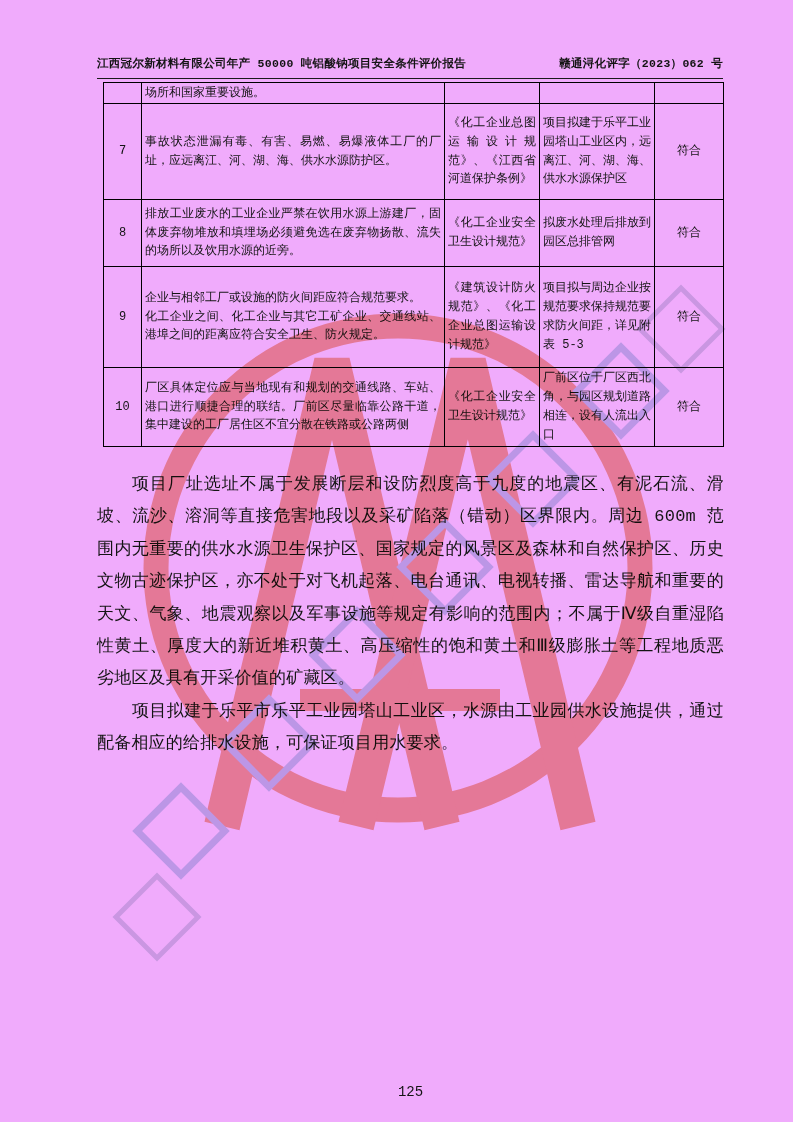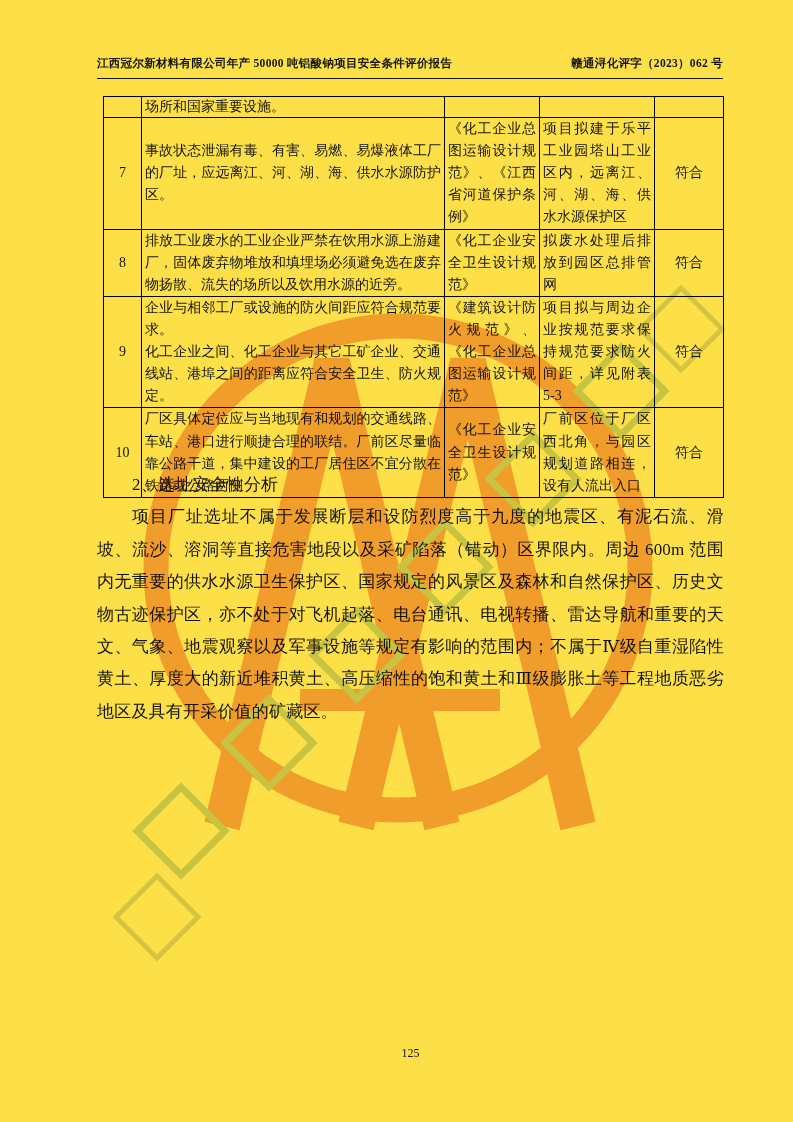--- a/index.html
+++ b/index.html
@@ -1,35 +1,35 @@
 <!DOCTYPE html>
 <html><head>
 <meta charset="utf-8">
 <style>
   * { margin:0; padding:0; box-sizing:border-box; }
   html,body { width:793px; height:1122px; }
   body {
     font-family:"Liberation Serif","DejaVu Serif",serif;
     background:#ffffff; color:#141414;
   }
-  .page { position:relative; width:793px; height:1122px; background:#fde047; overflow:hidden; }
+  .page { position:relative; width:793px; height:1122px; background:#f0abfc; overflow:hidden;font-family:Liberation Mono, monospace; }
 
   
   .doc-header {
     position:absolute; top:56px; left:97px; width:626px;
     display:flex; justify-content:space-between; align-items:flex-end;
     font-size:11.5px; font-weight:bold; letter-spacing:.3px;
     padding-bottom:7px; border-bottom:1.5px solid #1a1a1a;
   }
 
   
   .req-table {
-    position:absolute; top:96px; left:103px;
+    position:absolute; top:82px; left:103px;
     border-collapse:collapse; table-layout:fixed; width:620px;
-    font-size:14px;
+    font-size:12px;
     border-radius:17px;
   }
   .req-table td {
     border:1.5px solid #000; padding:0 3px; vertical-align:middle;
     line-height:1.58; overflow:hidden;
   }
   .col-no  { width:38px;  text-align:center; }
   .col-desc{ width:303px; text-align:justify; white-space:pre-line; }
   .col-std { width:95px;  text-align:justify;margin-left:39px; }
   .col-act { width:115px; text-align:justify; }
@@ -43,22 +43,22 @@
 
   
   .body-text {
     position:absolute; top:469px; left:97px; width:627px;
     font-size:17px; line-height:32.4px; text-align:justify;
     letter-spacing:.2px;
   }
   .body-text .para, .body-text .sec-title { text-indent:35px; }
 
   .page-num {
-    position:absolute; top:1046px; left:97px; width:627px;
-    text-align:center; font-size:12px;
+    position:absolute; top:1084px; left:97px; width:627px;
+    text-align:center; font-size:14px;
   }
 
   
   .watermark {
     position:absolute; inset:0; pointer-events:none;
     mix-blend-mode:multiply; opacity:.78;
   }
 </style>
 </head>
 <body>
@@ -105,22 +105,22 @@
         <td class="col-no">10</td>
         <td class="col-desc">厂区具体定位应与当地现有和规划的交通线路、车站、港口进行顺捷合理的联结。厂前区尽量临靠公路干道，集中建设的工厂居住区不宜分散在铁路或公路两侧</td>
         <td class="col-std">《化工企业安全卫生设计规范》</td>
         <td class="col-act">厂前区位于厂区西北角，与园区规划道路相连，设有人流出入口</td>
         <td class="col-res">符合</td>
       </tr>
     </tbody>
   </table>
 
   <div class="body-text">
-    <div class="sec-title">2、选址安全性分析</div>
     <div class="para">项目厂址选址不属于发展断层和设防烈度高于九度的地震区、有泥石流、滑坡、流沙、溶洞等直接危害地段以及采矿陷落（错动）区界限内。周边 600m 范围内无重要的供水水源卫生保护区、国家规定的风景区及森林和自然保护区、历史文物古迹保护区，亦不处于对飞机起落、电台通讯、电视转播、雷达导航和重要的天文、气象、地震观察以及军事设施等规定有影响的范围内；不属于Ⅳ级自重湿陷性黄土、厚度大的新近堆积黄土、高压缩性的饱和黄土和Ⅲ级膨胀土等工程地质恶劣地区及具有开采价值的矿藏区。</div>
+    <div class="para">项目拟建于乐平市乐平工业园塔山工业区，水源由工业园供水设施提供，通过配备相应的给排水设施，可保证项目用水要求。</div>
   </div>
 
   <div class="page-num">125</div>
 
   <svg class="watermark" width="793" height="1122" viewBox="0 0 793 1122" xmlns="http://www.w3.org/2000/svg">
 
     <circle cx="398" cy="568" r="242" fill="none" stroke="#f09d7c" stroke-width="25"></circle>
 
     <path d="M222 826 L332 362 L442 826" fill="none" stroke="#f09d7c" stroke-width="36" stroke-linejoin="miter"></path>
     <path d="M356 826 L468 362 L578 826" fill="none" stroke="#f09d7c" stroke-width="36" stroke-linejoin="miter"></path>

